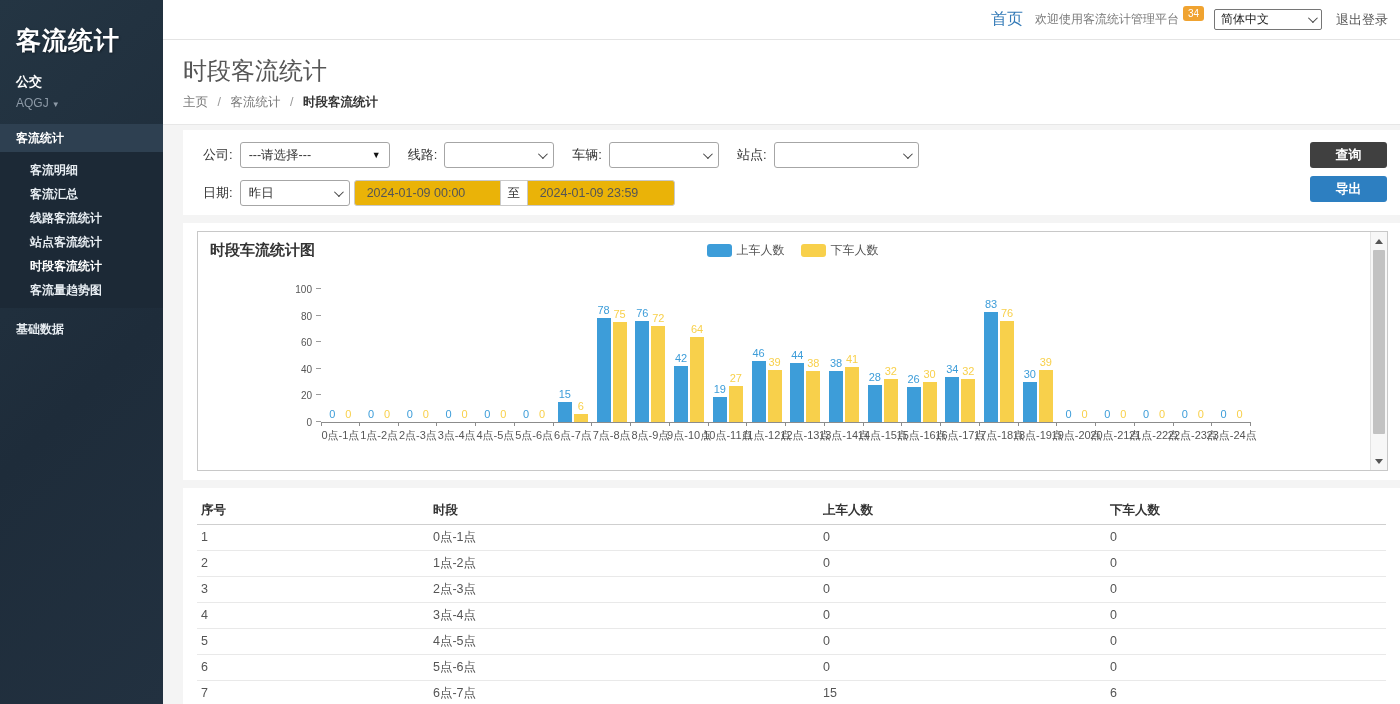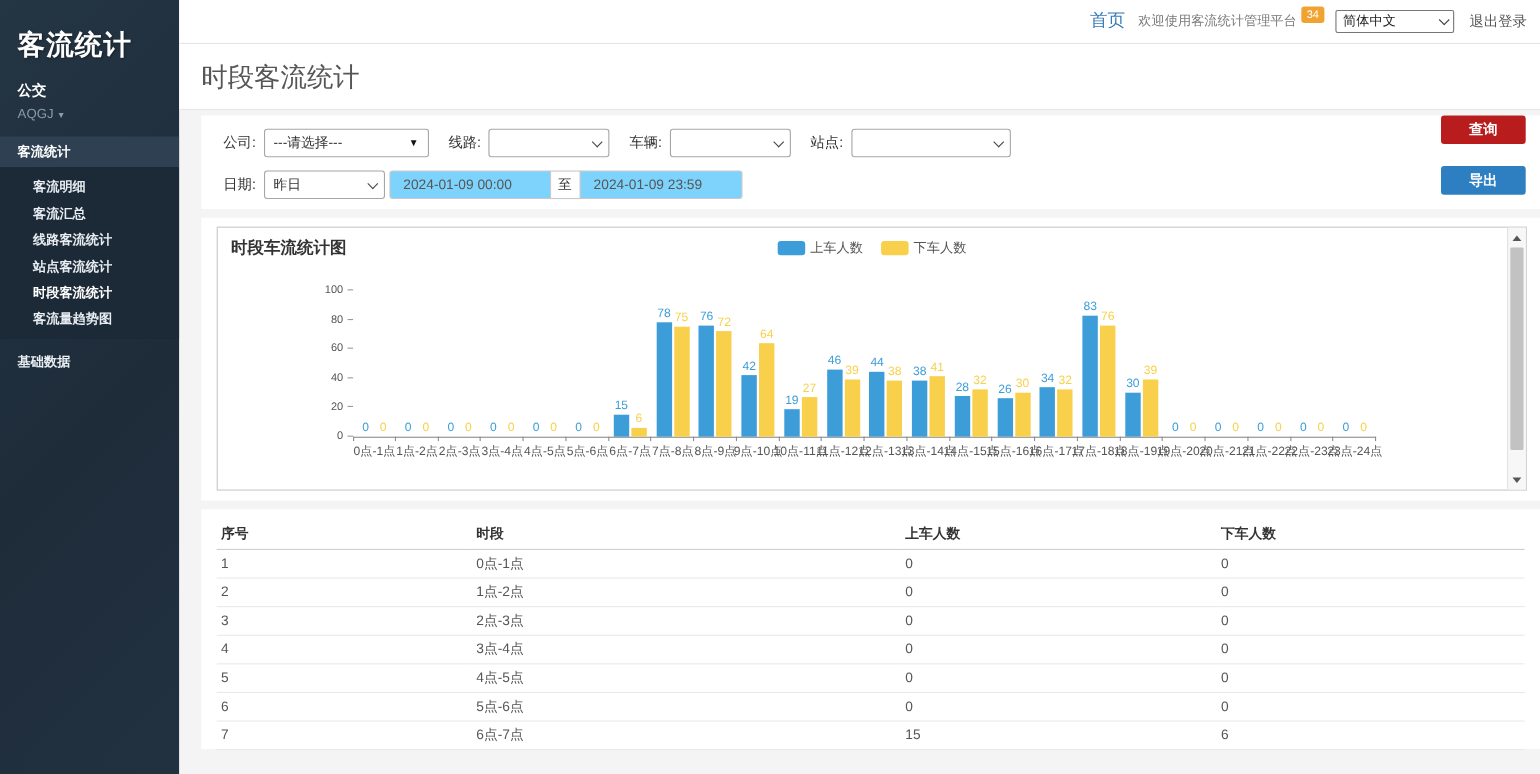--- a/index.html
+++ b/index.html
@@ -40,26 +40,26 @@
 
   
   .panel-filter { position:relative; padding:12px 14px 9px 20px; }
   .filter-row { display:flex; align-items:center; height:26px; }
   .filter-row + .filter-row { margin-top:12px; }
   .f-label { font-size:13px; color:#333; margin-right:7px; white-space:nowrap; }
   .sel { height:26px; border:1px solid #a6a6a6; border-radius:3px; background:#fff; display:flex; align-items:center; justify-content:space-between; padding:0 8px; font-size:12.5px; color:#333; cursor:pointer; margin-right:18px; }
   .sel .tri { font-size:9px; color:#111; }
   .chev { width:7px; height:7px; border-right:1.6px solid #444; border-bottom:1.6px solid #444; transform:rotate(45deg) translateY(-2px); flex:none; }
   .w150{width:150px;} .w110{width:110px;} .w145{width:145px;}
-  .date-input { height:26px; background:#7dd3fc; border:1px solid #c9c9c9; display:flex; align-items:center; padding:0 12px; font-size:12.5px; color:#555; cursor:text; }
+  .date-input { height:26px; background:#eab308; border:1px solid #c9c9c9; display:flex; align-items:center; padding:0 12px; font-size:12.5px; color:#555; cursor:text; }
   .date-input.first { border-radius:3px 0 0 3px; width:147px; }
   .date-input.last { border-radius:0 3px 3px 0; width:148px; margin-left:-1px; }
   .to-box { height:26px; width:28px; background:#fff; border:1px solid #c9c9c9; margin-left:-1px; display:flex; align-items:center; justify-content:center; font-size:12.5px; color:#333; }
   .btn { position:absolute; right:13px; width:77px; height:26px; border:none; border-radius:3px; color:#fff; font-size:13px; font-weight:bold; cursor:pointer; font-family:inherit; }
-  .btn-query { top:0; background:#b91c1c; }
+  .btn-query { top:12px; background:#404040; }
   .btn-export { top:46px; background:#2d7fc1; }
 
   
   .panel-chart { padding:8px 12px 9px 14px; }
   .chart-box { position:relative; height:240px; border:1px solid #c8c8c8; background:#fff; }
   .chart-title { position:absolute; left:12px; top:9px; font-size:15px; font-weight:bold; color:#333; }
   .legend { position:absolute; top:10px; left:50%; transform:translateX(-50%); display:flex; gap:16px; }
   .legend-item { display:flex; align-items:center; gap:5px; cursor:pointer; }
   .legend-marker { width:25px; height:13px; border-radius:3px; }
   .legend-label { font-size:12px; color:#555; }
@@ -124,20 +124,27 @@
       <span class="badge">34</span>
       <div class="lang-select">
         <span>简体中文</span>
         <span class="chev"></span>
       </div>
       <span class="logout">退出登录</span>
     </div>
 
     <div class="heading">
       <div class="page-title">时段客流统计</div>
+      <div class="breadcrumb">
+        <span class="crumb">主页</span>
+        <span class="sep">/</span>
+        <span class="crumb">客流统计</span>
+        <span class="sep">/</span>
+        <span class="crumb current">时段客流统计</span>
+      </div>
     </div>
 
     <div class="content">
 
       <div class="panel panel-filter">
         <div class="filter-row">
           <span class="f-label">公司:</span>
           <div class="sel w150">
             <span>---请选择---</span>
             <span class="tri">▼</span>

